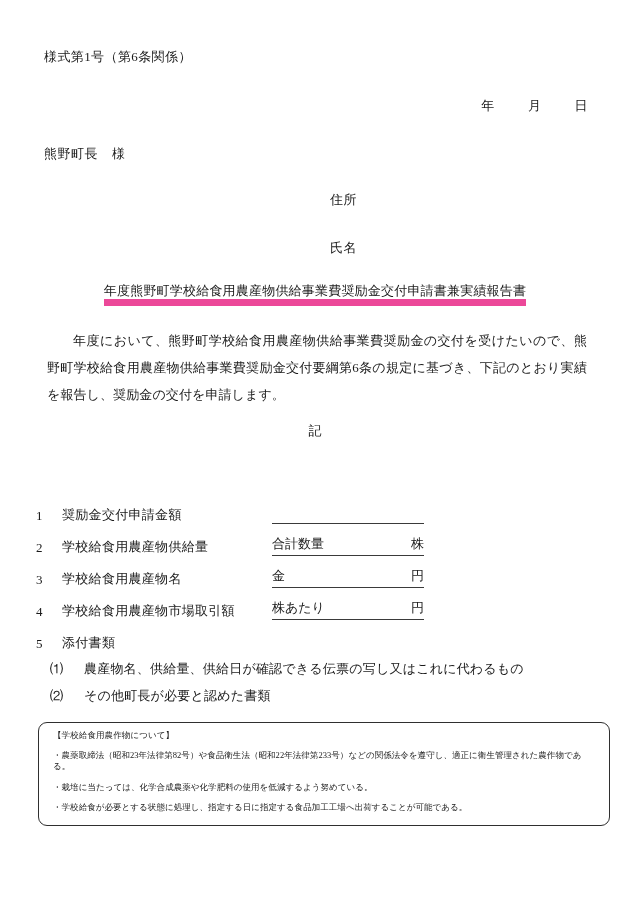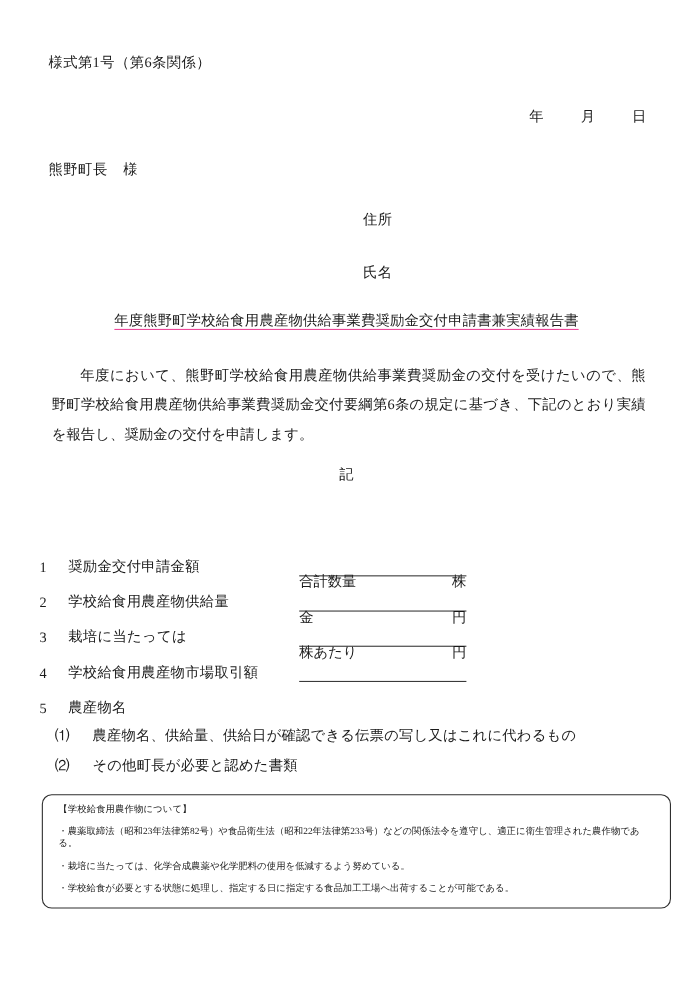--- a/index.html
+++ b/index.html
@@ -62,21 +62,21 @@
     position: absolute;
     left: 0;
     right: 0;
     top: 282px;
     text-align: center;
     font-size: 13px;
     letter-spacing: 0.2px;
   }
   .doc-title u {
     text-decoration: none;
-    border-bottom: 1px solid #ec4899;
+    border-bottom: 7px solid #ec4899;
     padding-bottom: 1px;
   }
 
   
   .body-para {
     position: absolute;
     left: 47px;
     top: 327px;
     width: 540px;
     font-size: 13px;
@@ -119,21 +119,21 @@
     letter-spacing: 0.3px;
   }
   .item-fill {
     flex: 0 0 auto;
     width: 152px;
     border-bottom: 1px solid #3a3a3a;
     height: 17px;
     display: flex;
     align-items: flex-end;
     justify-content: space-between;
-    padding-bottom: 17px;
+    padding-bottom: 2px;
   }
   .fill-prefix { white-space: nowrap; }
   .fill-suffix { white-space: nowrap; }
   .item-row.no-fill .item-fill {
     border-bottom: none;
   }
 
   
   .sub-items {
     position: absolute;
@@ -223,39 +223,39 @@
       <span class="item-num">2</span>
       <span class="item-label">学校給食用農産物供給量</span>
       <span class="item-fill">
         <span class="fill-prefix">合計数量</span>
         <span class="fill-suffix">株</span>
       </span>
     </div>
 
     <div class="item-row">
       <span class="item-num">3</span>
-      <span class="item-label">栽培に当たっては</span>
+      <span class="item-label">学校給食用農産物名</span>
       <span class="item-fill">
         <span class="fill-prefix">金</span>
         <span class="fill-suffix">円</span>
       </span>
     </div>
 
     <div class="item-row">
       <span class="item-num">4</span>
       <span class="item-label">学校給食用農産物市場取引額</span>
       <span class="item-fill">
         <span class="fill-prefix">株あたり</span>
         <span class="fill-suffix">円</span>
       </span>
     </div>
 
     <div class="item-row no-fill">
       <span class="item-num">5</span>
-      <span class="item-label">農産物名</span>
+      <span class="item-label">添付書類</span>
       <span class="item-fill"></span>
     </div>
 
   </div>
 
   <div class="sub-items">
     <div class="sub-row">
       <span class="sub-marker">⑴</span>
       <span>農産物名、供給量、供給日が確認できる伝票の写し又はこれに代わるもの</span>
     </div>

